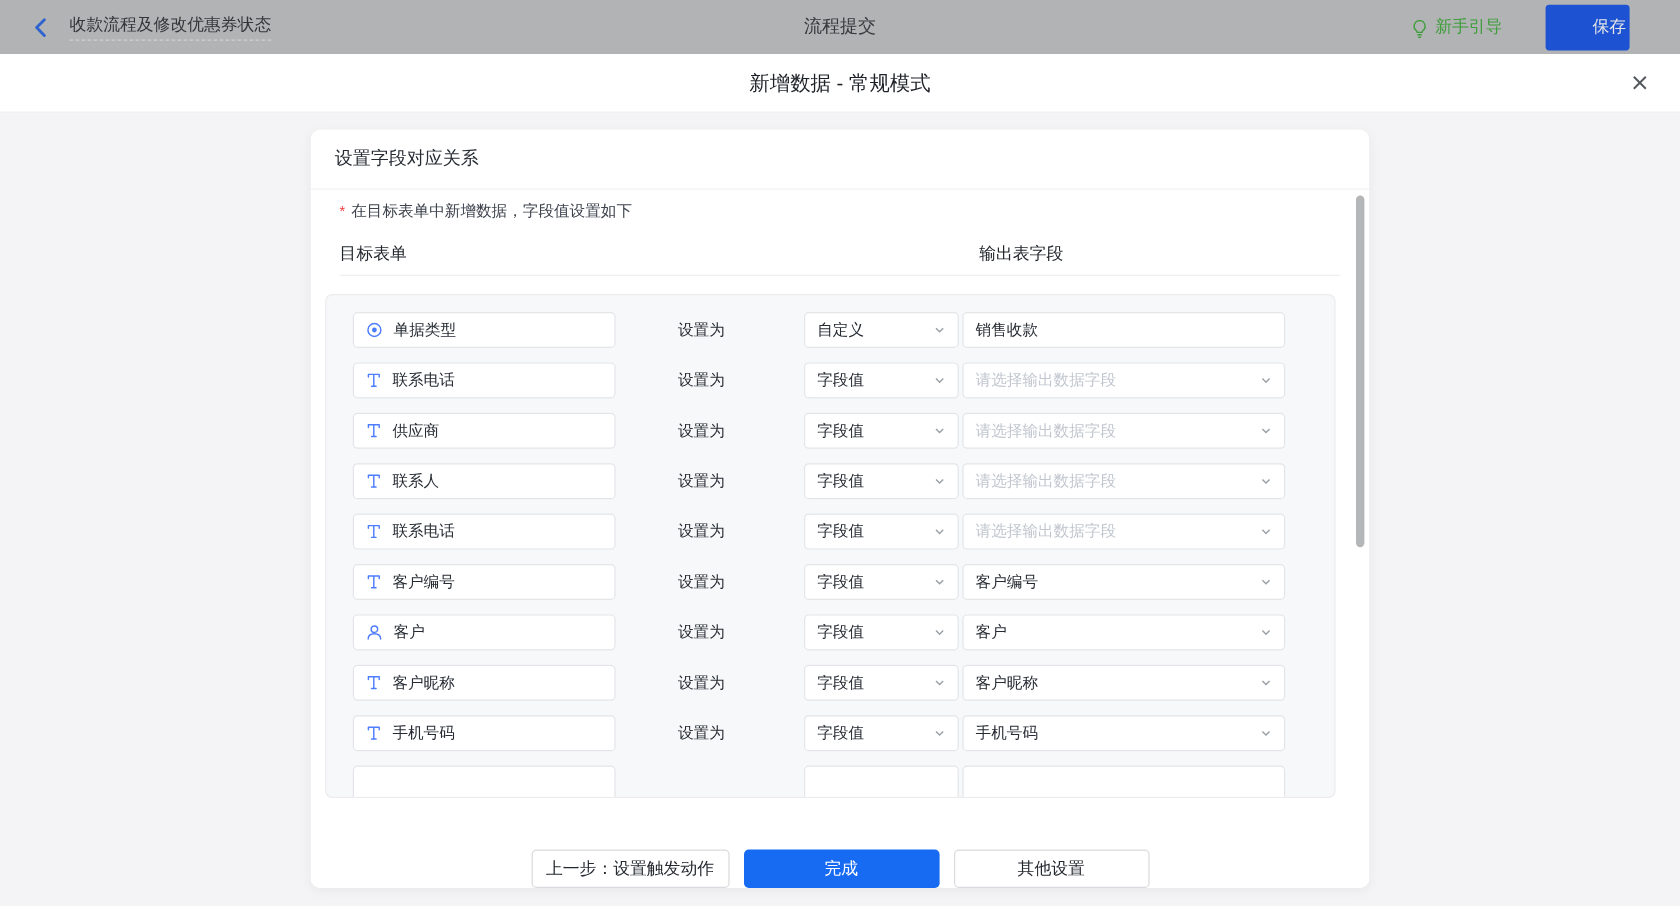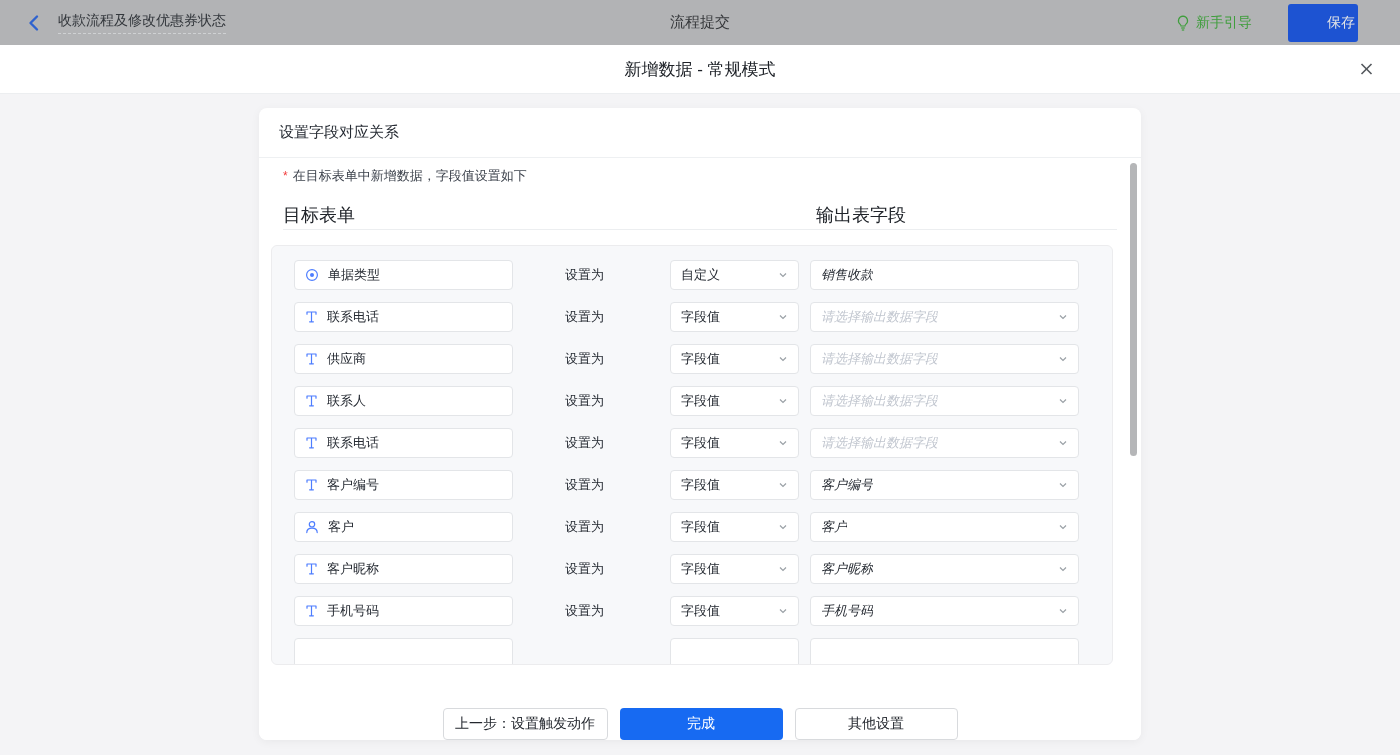--- a/index.html
+++ b/index.html
@@ -5,54 +5,54 @@
   * { margin:0; padding:0; box-sizing:border-box; }
   html,body { width:1400px; height:755px; font-family:"Liberation Sans","DejaVu Sans",sans-serif; background:#f4f4f6; overflow:hidden; }
 
   
   .topbar { position:relative; height:45px; background:#b2b3b5; display:flex; align-items:center; }
   .tb-left { display:flex; align-items:center; padding-left:26px; }
   .back-btn { display:flex; align-items:center; cursor:pointer; }
   .flow-title { margin-left:16px; font-size:14px; color:#33373c; padding-bottom:3px; border-bottom:1px dashed #cfd1d3; cursor:pointer; }
   .tb-center { position:absolute; left:50%; transform:translateX(-50%); font-size:15px; color:#36383b; }
   .tb-right { margin-left:auto; display:flex; align-items:center; gap:36px; padding-right:42px; }
-  .guide-link { display:flex; align-items:center; gap:6px; font-size:14px; color:#3f9e3c; cursor:pointer; }
+  .guide-link { display:flex; align-items:flex-end; gap:6px; font-size:14px; color:#3f9e3c; cursor:pointer; }
   .save-btn { width:70px; height:38px; border:none; border-radius:3px; background:#1d53d2; color:#e5e5e5; font-size:14px; cursor:pointer; font-family:inherit;padding-left:36px; }
 
   
   .dialog-header { position:relative; height:49px; background:#ffffff; border-bottom:1px solid #eceef0; display:flex; align-items:center; justify-content:center; }
   .dialog-title { font-size:17px; color:#1d2127; }
   .close-btn { position:absolute; right:26px; top:50%; transform:translateY(-50%); cursor:pointer; display:flex; }
 
   
   .page-body { height:661px; background:#f4f4f6; }
   .card { position:relative; width:882px; height:632px; margin:14px auto 0; background:#fff; border-radius:8px; box-shadow:0 2px 10px rgba(0,0,0,0.05); overflow:hidden; }
   .card-header { height:50px; display:flex; align-items:center; padding:0 20px; font-size:15px; color:#262b33; border-bottom:1px solid #eef0f2; }
   .card-body { position:relative; height:582px; }
 
   .section-row { margin:30px 24px 0; display:flex; align-items:center; }
   .section-bar { width:3px; height:14px; background:#2160ff; margin-right:7px; }
   .section-title { font-size:14px; font-weight:bold; color:#20242a; }
   .hint-row { margin:9px 24px 0; font-size:13px; color:#3d434d; display:flex; align-items:center; }
   .hint-star { color:#f23c3c; font-size:12px; margin-right:5px; }
 
-  .col-headers { position:relative; margin:18px 24px 4px; height:18px; font-size:18px; color:#20242a; }
+  .col-headers { position:relative; margin:18px 24px 4px; height:18px; font-size:14px; color:#20242a; }
   .col-right { position:absolute; left:533px; top:0; }
   .divider2 { margin:8px 24px 0; border-top:1px solid #eceef0; }
 
   
   .rows-wrap { margin:15px 0 0 12px; width:842px; height:420px; background:#f7f8fa; border:1px solid #ececee; border-radius:6px; padding:14px 0 0 22px; overflow:hidden; }
   .row { display:flex; align-items:center; height:30px; margin-bottom:12px; }
   .boxy { height:30px; background:#fff; border:1px solid #e3e5e8; border-radius:4px; display:flex; align-items:center; padding:8px 10px; }
   .fbox { width:219px; cursor:pointer; }
   .fbox .icon { display:flex; margin-right:9px; }
   .flabel { font-size:13px; color:#262b33; }
   .setas { margin-left:52px; width:44px; font-size:13px; color:#262b33; }
   .sel1 { margin-left:61px; width:129px; justify-content:space-between; cursor:pointer; }
-  .outbox { margin-left:11px; width:269px; justify-content:space-between; cursor:pointer;font-style:italic; }
+  .outbox { margin-left:3px; width:269px; justify-content:space-between; cursor:pointer; }
   .val { font-size:13px; color:#262b33; white-space:nowrap; overflow:hidden; }
   .ph .val { color:#c1c6cf; }
   .chev { display:flex; margin-left:6px; }
 
   
   .card-footer { position:absolute; left:0; right:0; bottom:0; height:50px; background:#fff; display:flex; align-items:center; justify-content:center; gap:12px; z-index:5; }
   .btn { height:32px; border-radius:4px; font-size:14px; font-family:inherit; cursor:pointer; }
   .btn-outline { background:#fff; border:1px solid #d8dadd; color:#23272e; }
   .btn-primary { background:#176af2; border:none; color:#fff; }
   .btn-prev { width:165px; } .btn-done { width:163px; } .btn-other { width:163px; }

